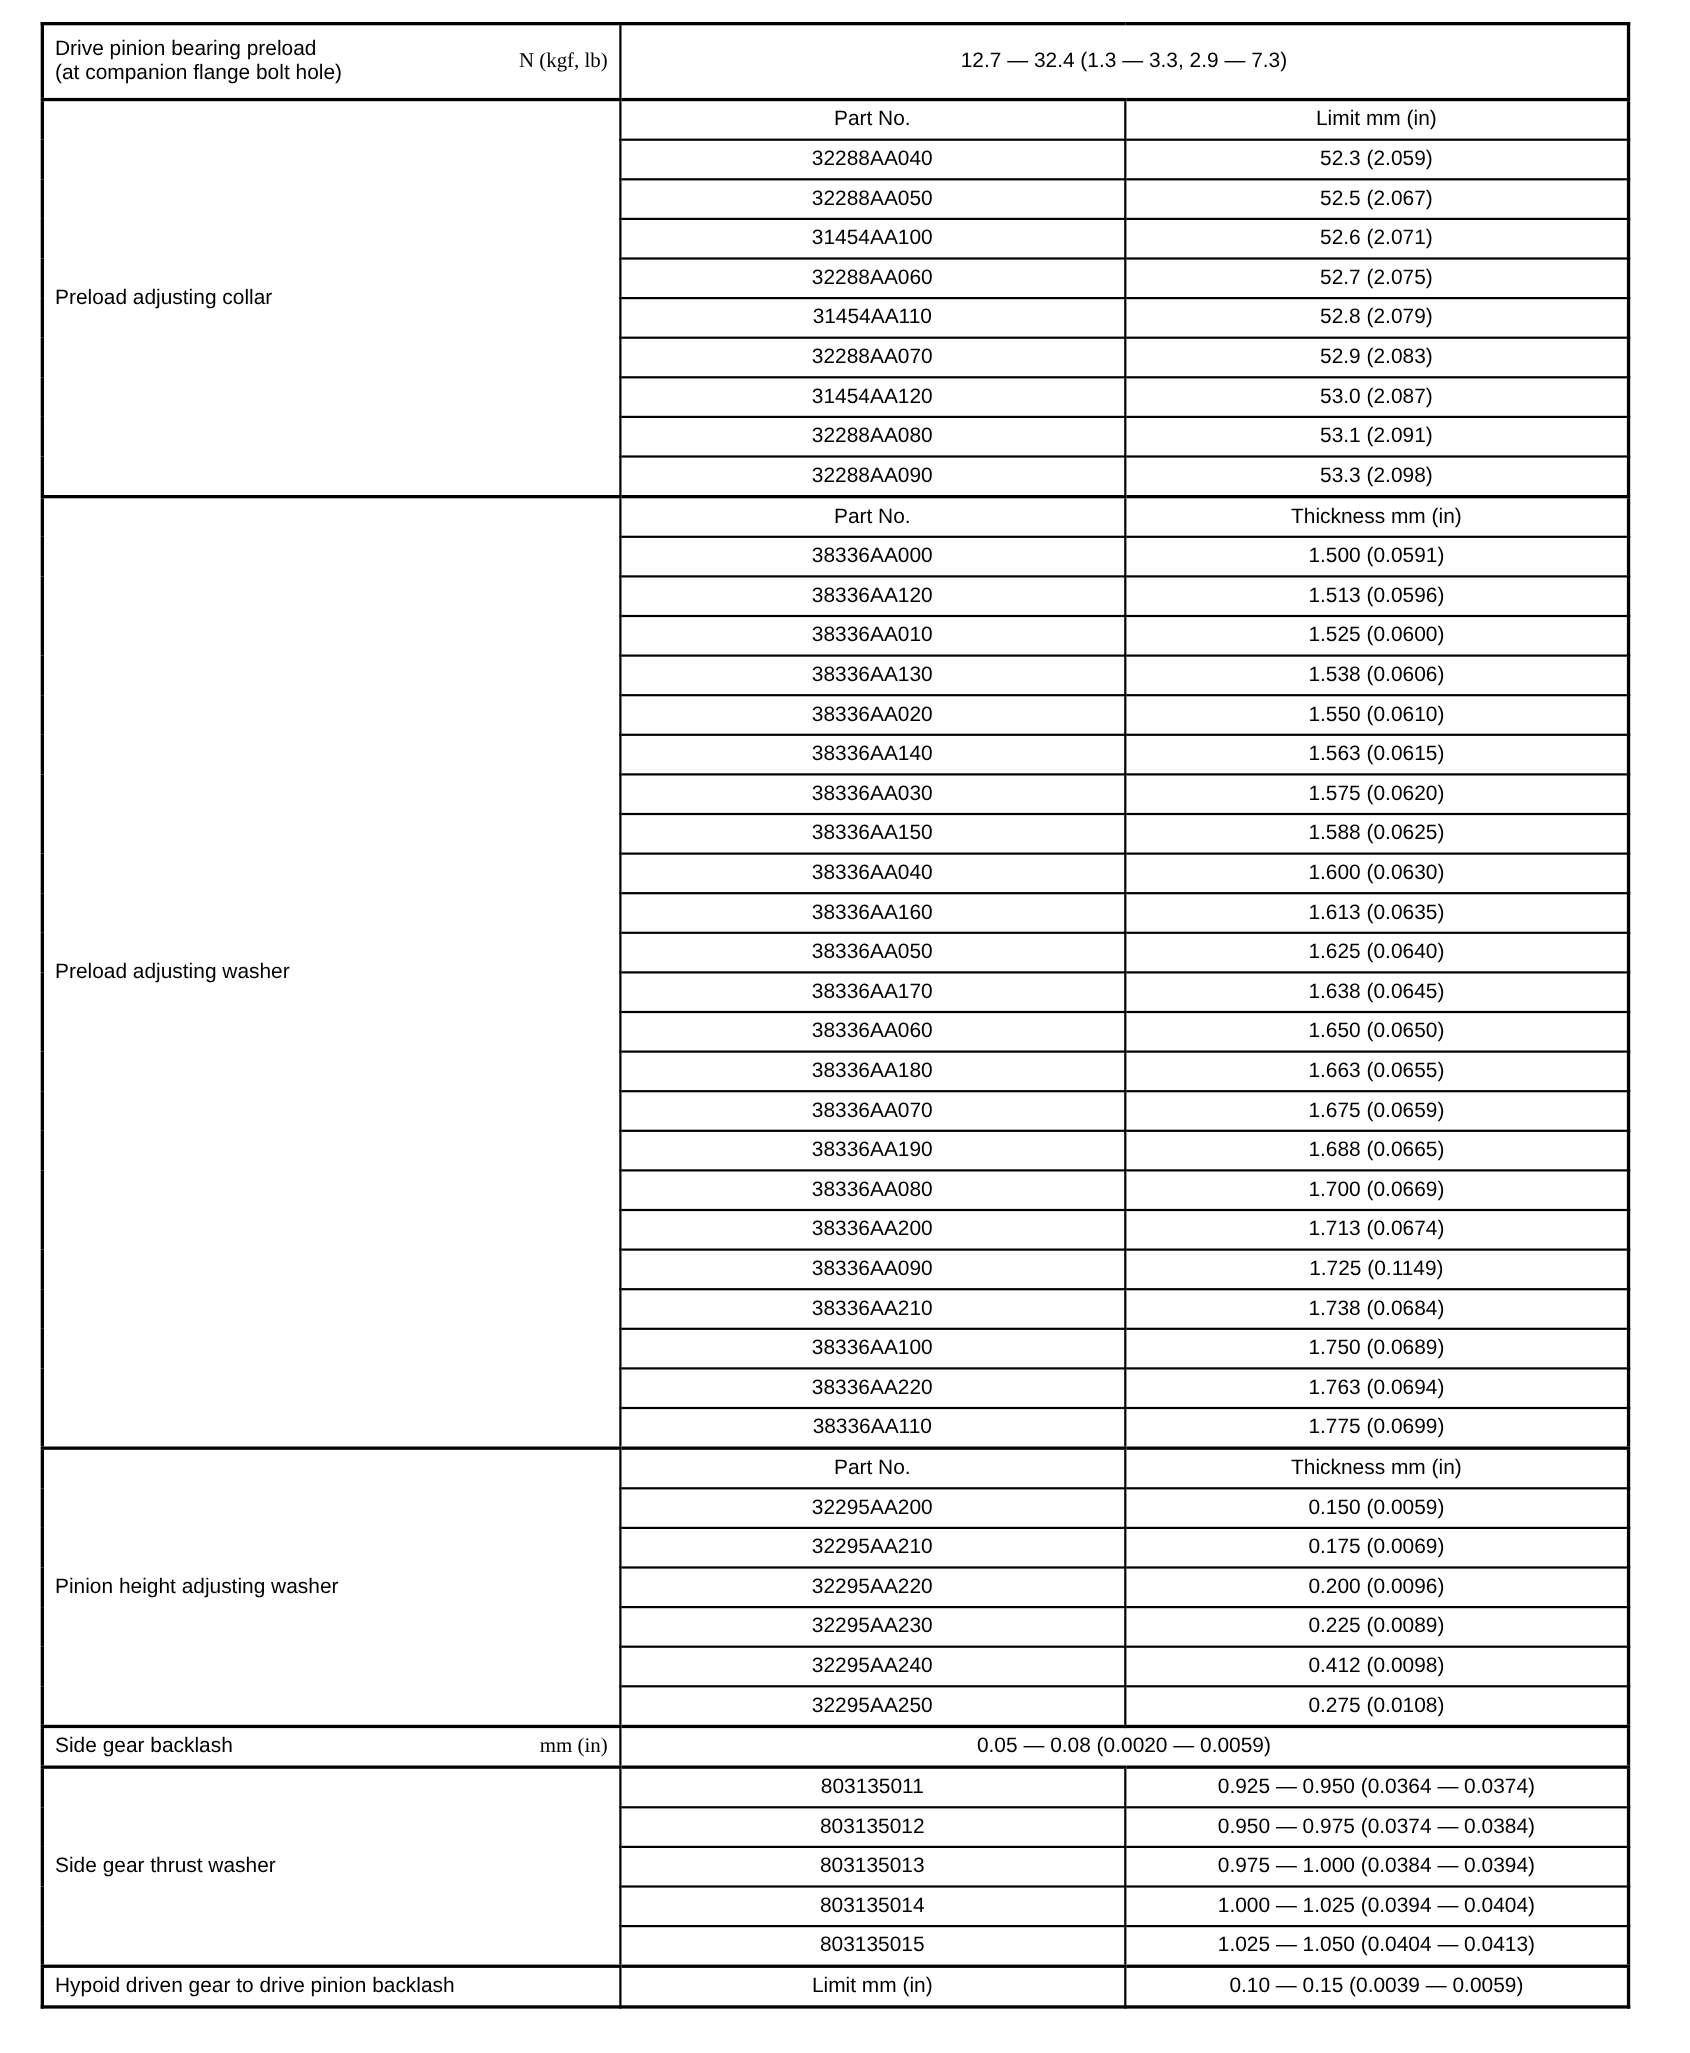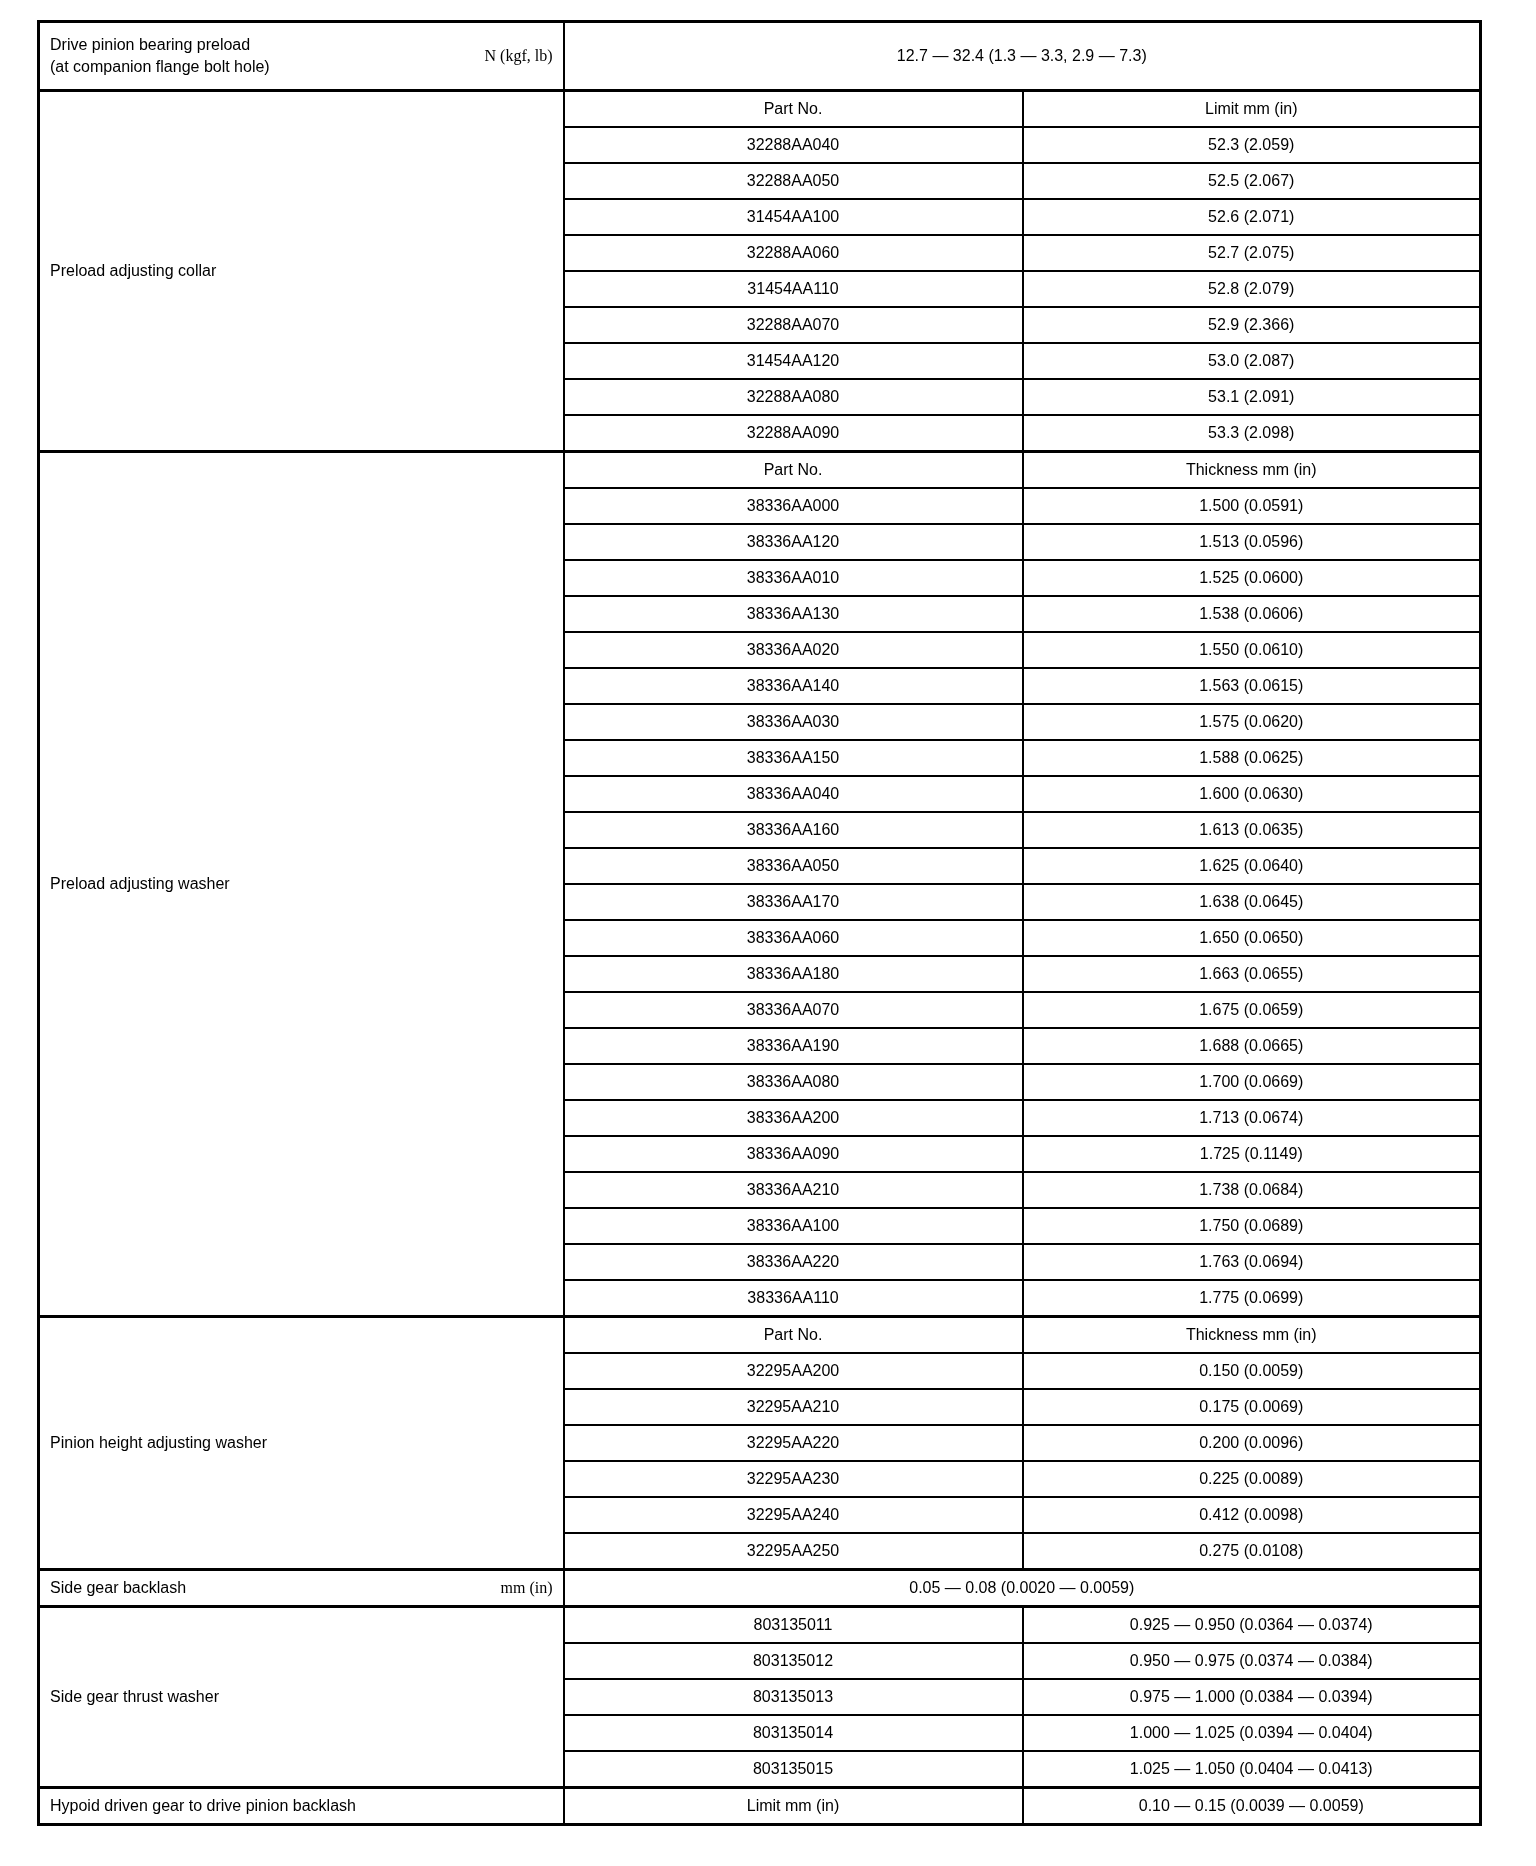--- a/index.html
+++ b/index.html
@@ -6,21 +6,21 @@
   body { width: 1536px; height: 1866px; position: relative; overflow: hidden; }
   #spec-table {
     position: absolute;
     left: 37px;
     top: 20px;
     width: 1442px;
     border-collapse: collapse;
     table-layout: fixed;
     border: 3px solid #000;
     font-family: "Liberation Sans", sans-serif;
-    font-size: 16px;
+    font-size: 19px;
     color: #000;
   }
   #spec-table td {
     border: 2px solid #000;
     padding: 0;
     height: 34px;
     line-height: 22px;
     text-align: center;
     vertical-align: middle;
     white-space: nowrap;
@@ -81,21 +81,21 @@
       <tr>
         <td>32288AA060</td>
         <td>52.7 (2.075)</td>
       </tr>
       <tr>
         <td>31454AA110</td>
         <td>52.8 (2.079)</td>
       </tr>
       <tr>
         <td>32288AA070</td>
-        <td>52.9 (2.366)</td>
+        <td>52.9 (2.083)</td>
       </tr>
       <tr>
         <td>31454AA120</td>
         <td>53.0 (2.087)</td>
       </tr>
       <tr>
         <td>32288AA080</td>
         <td>53.1 (2.091)</td>
       </tr>
       <tr>

